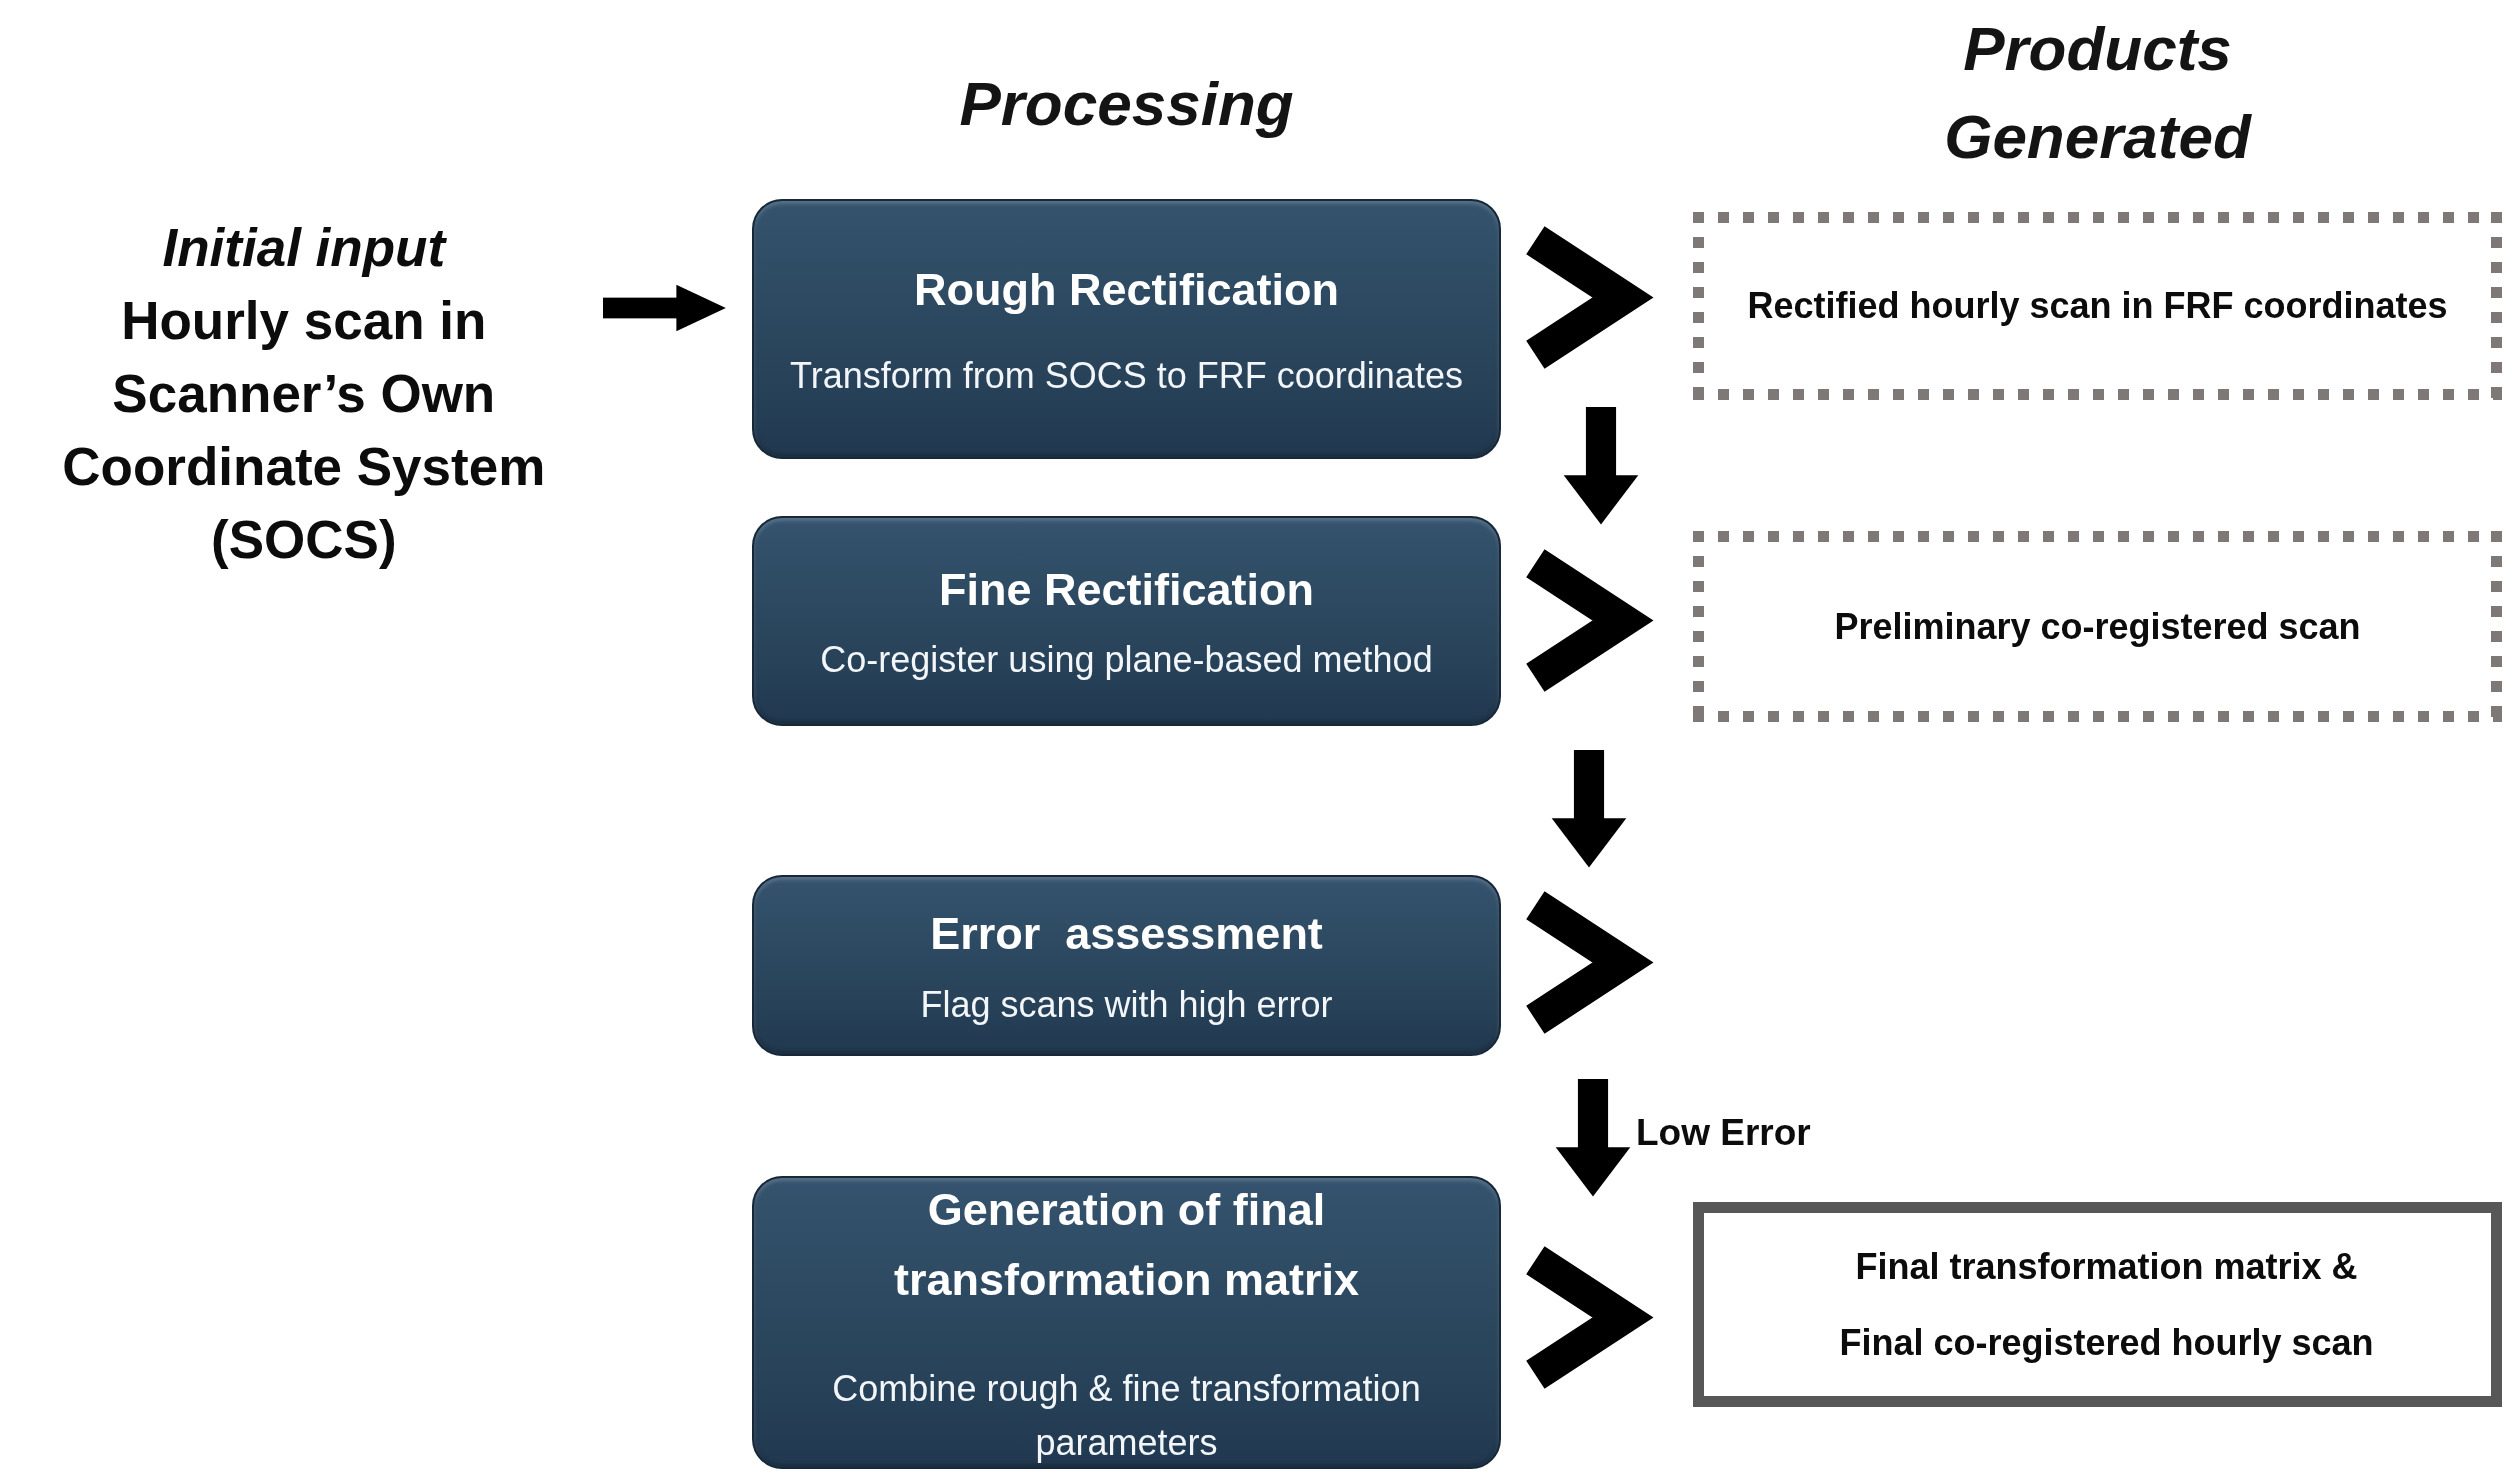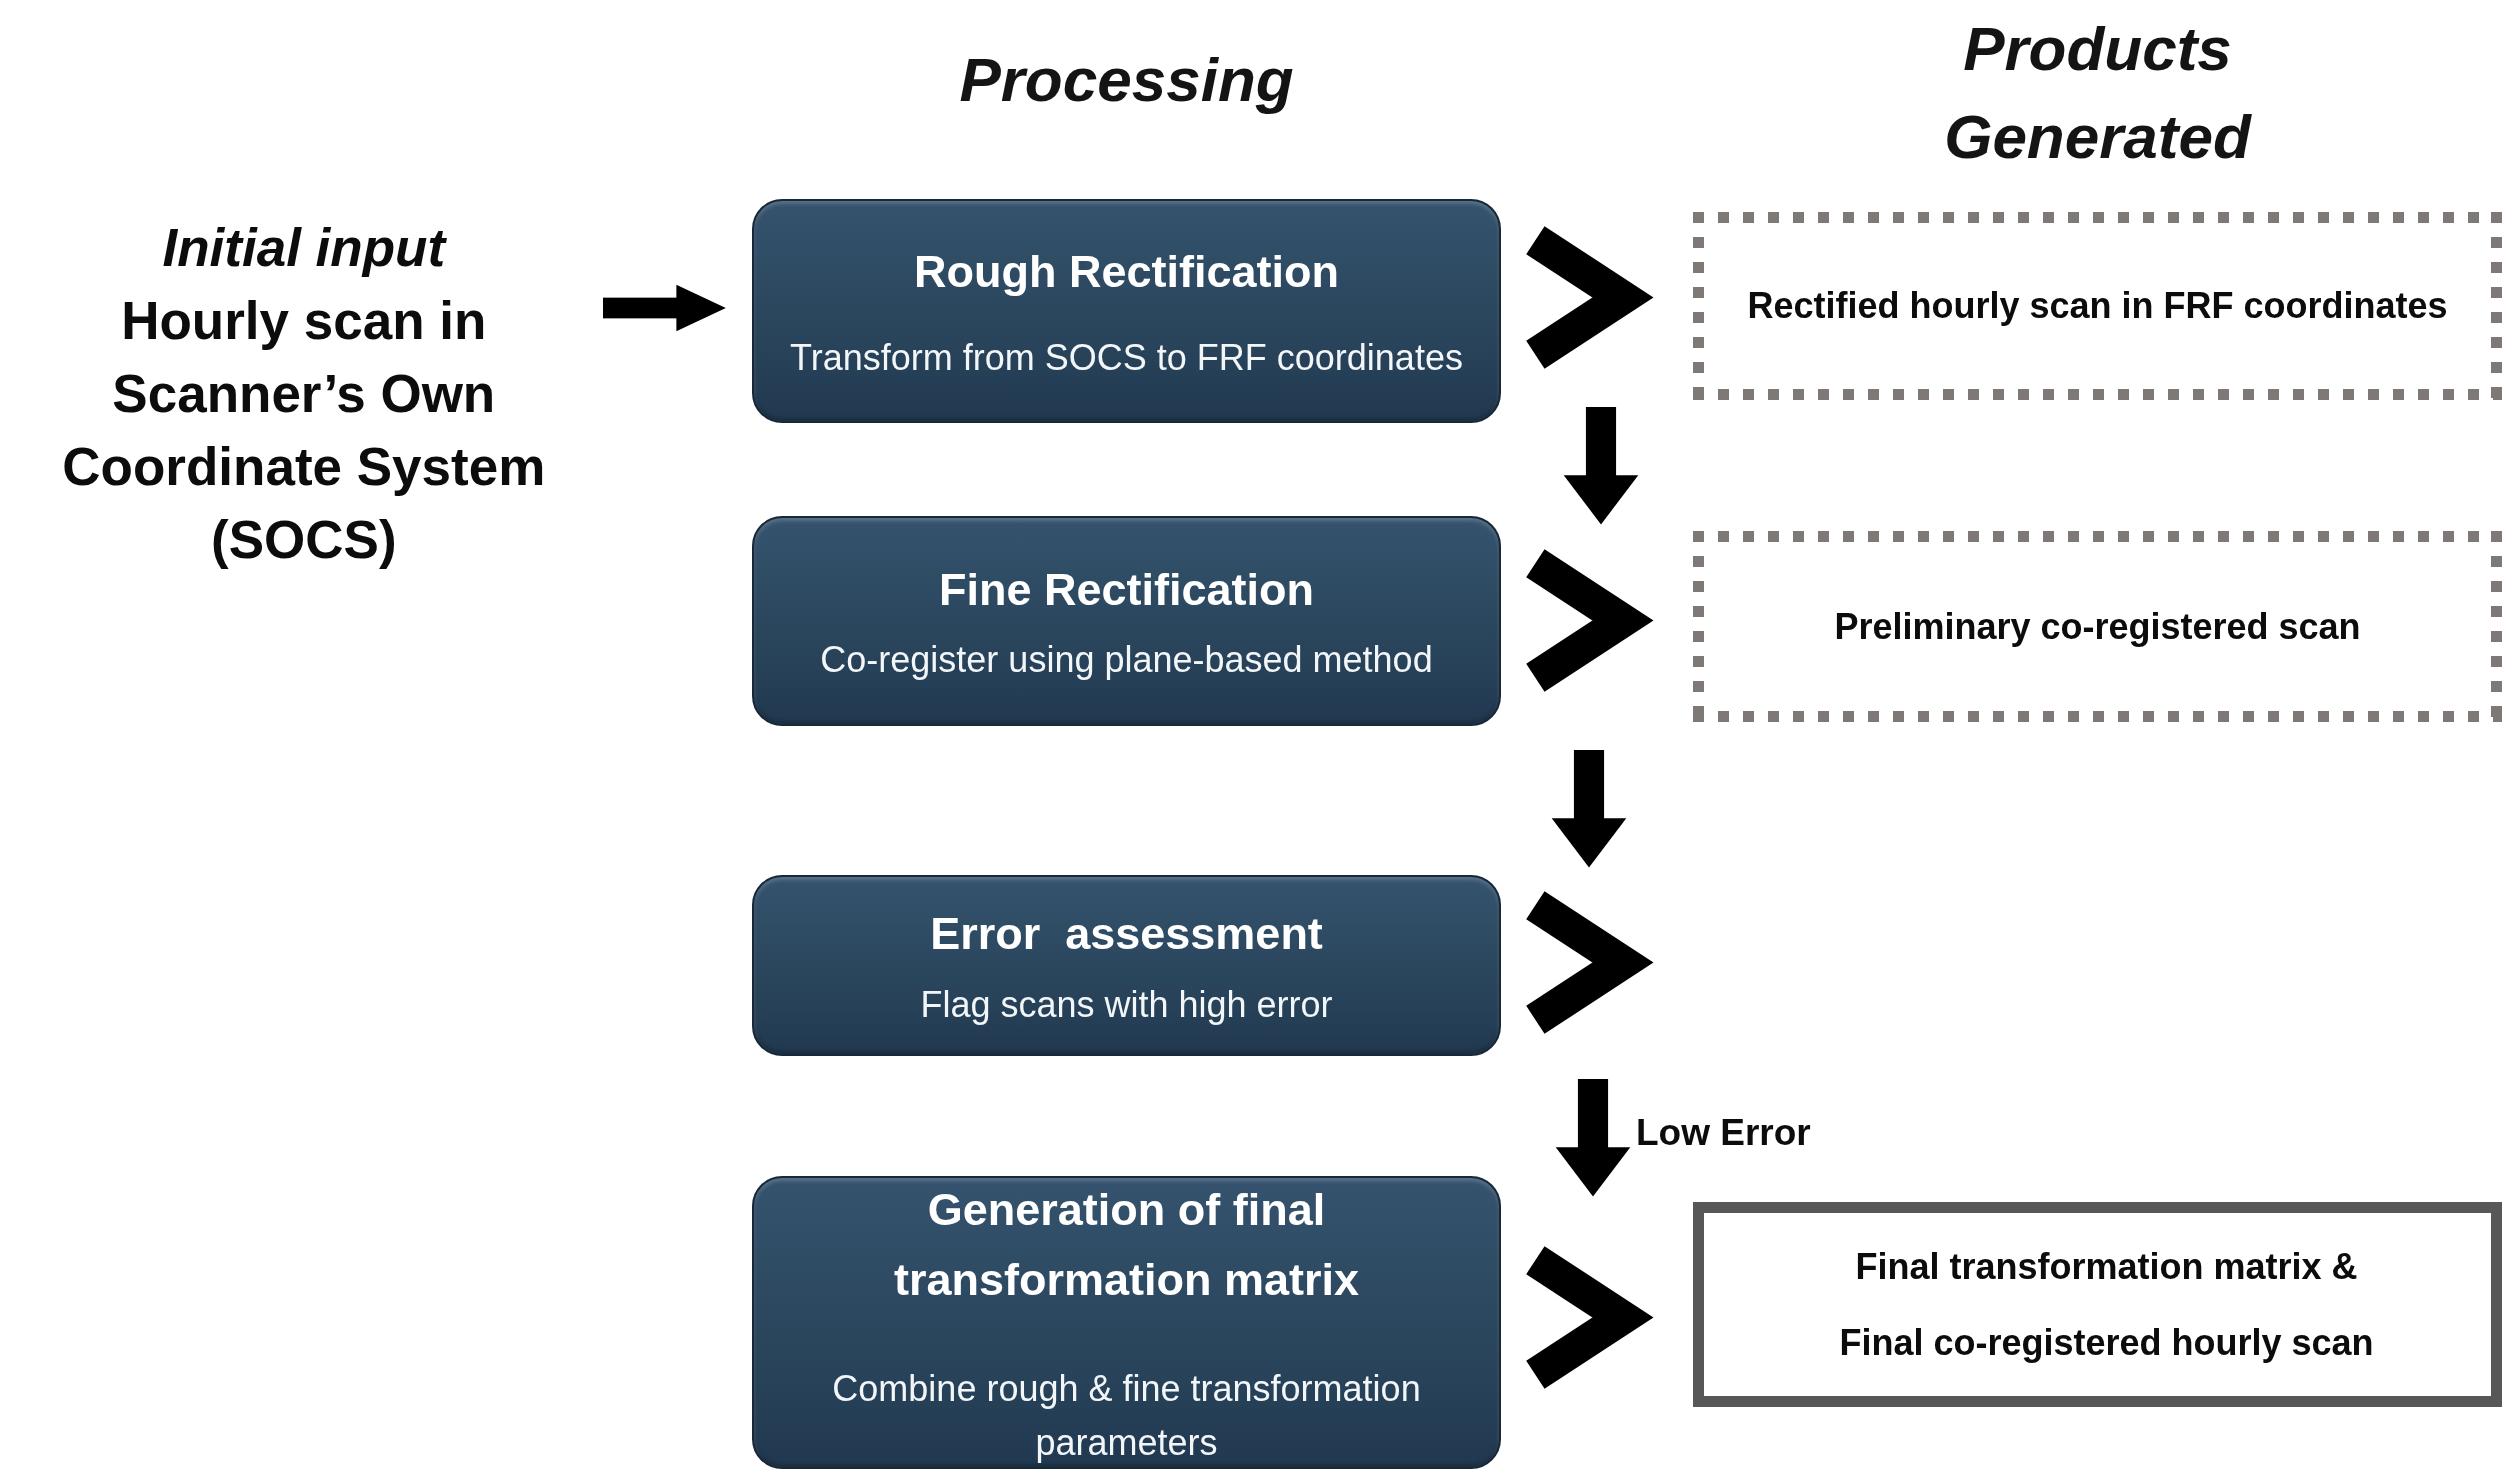--- a/index.html
+++ b/index.html
@@ -4,38 +4,38 @@
 <style>
   html,body{margin:0;padding:0;background:#ffffff;}
   .canvas{
     position:relative;width:2512px;height:1476px;background:#ffffff;
     font-family:"Liberation Sans",sans-serif;color:#111;overflow:hidden;
   }
   .hdr{
     position:absolute;font-weight:bold;font-style:italic;font-size:62px;
     text-align:center;color:#141414;
   }
-  .hdr-processing{left:752px;top:44px;width:749px;}
+  .hdr-processing{left:752px;top:68px;width:749px;}
   .hdr-products{left:1693px;top:4.8px;width:809px;line-height:88px;}
 
   .box{
     position:absolute;display:flex;flex-direction:column;justify-content:center;
     align-items:center;text-align:center;box-sizing:border-box;
   }
   
   .process{
     left:752px;width:749px;border-radius:30px;
     background:linear-gradient(180deg,var(--process-box-top,#35536e) 0%,#2a465d 55%,var(--process-box-bottom,#213950) 100%);
     border:2.4px solid var(--process-box-border,#16283a);
     box-shadow:inset 0 2.4px 4px rgba(255,255,255,.22), inset 0 -2.4px 4px rgba(0,0,0,.28);
     color:#ffffff;padding:0 24px;
   }
   .process-title{font-weight:bold;font-size:45px;line-height:1.55;white-space:pre-wrap;}
   .process-sub{font-size:36px;line-height:1.5;color:#f2f6f9;margin-top:9px;}
-  .pb1{top:199px;height:224px;gap:16px;}
+  .pb1{top:199px;height:260px;gap:16px;}
   .pb2{top:516px;height:210px;}
   .pb3{top:875px;height:181px;}
   .pb4{top:1176px;height:293px;gap:38px;}
 
   
   .prod{
     left:1693px;width:809px;font-weight:bold;font-size:36px;line-height:2.1;
     white-space:pre-line;color:#0c0c0c;padding:0 16px;background:#ffffff;
   }
   .prod1{top:212px;height:188px;}

